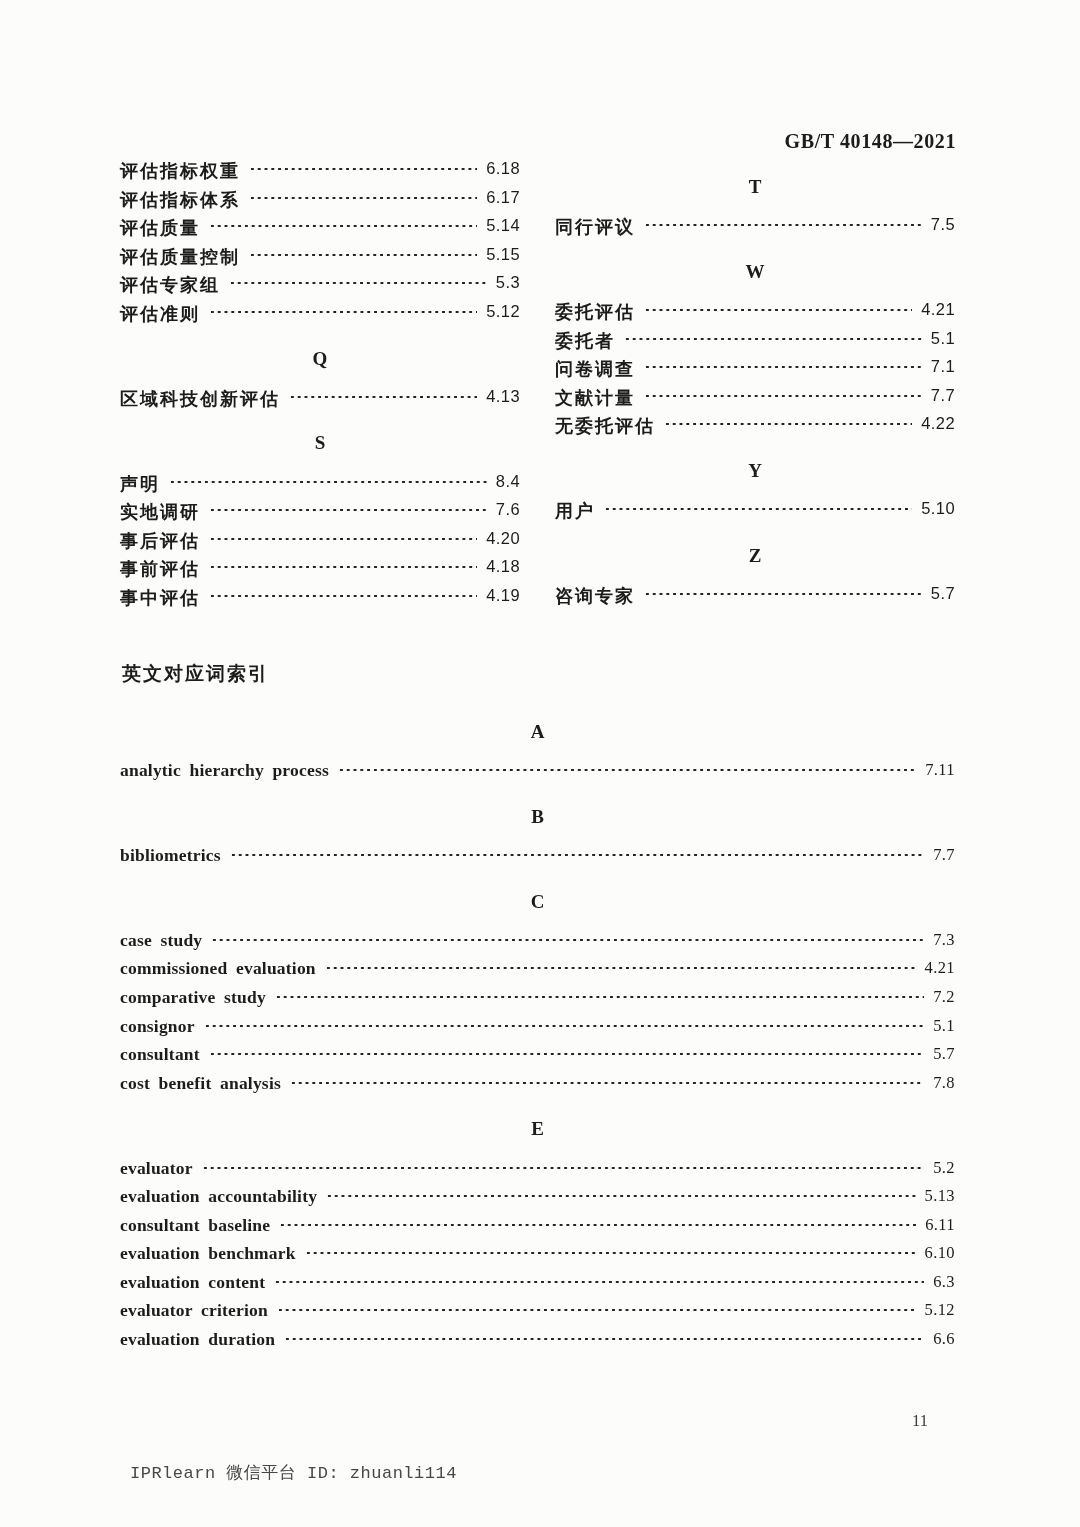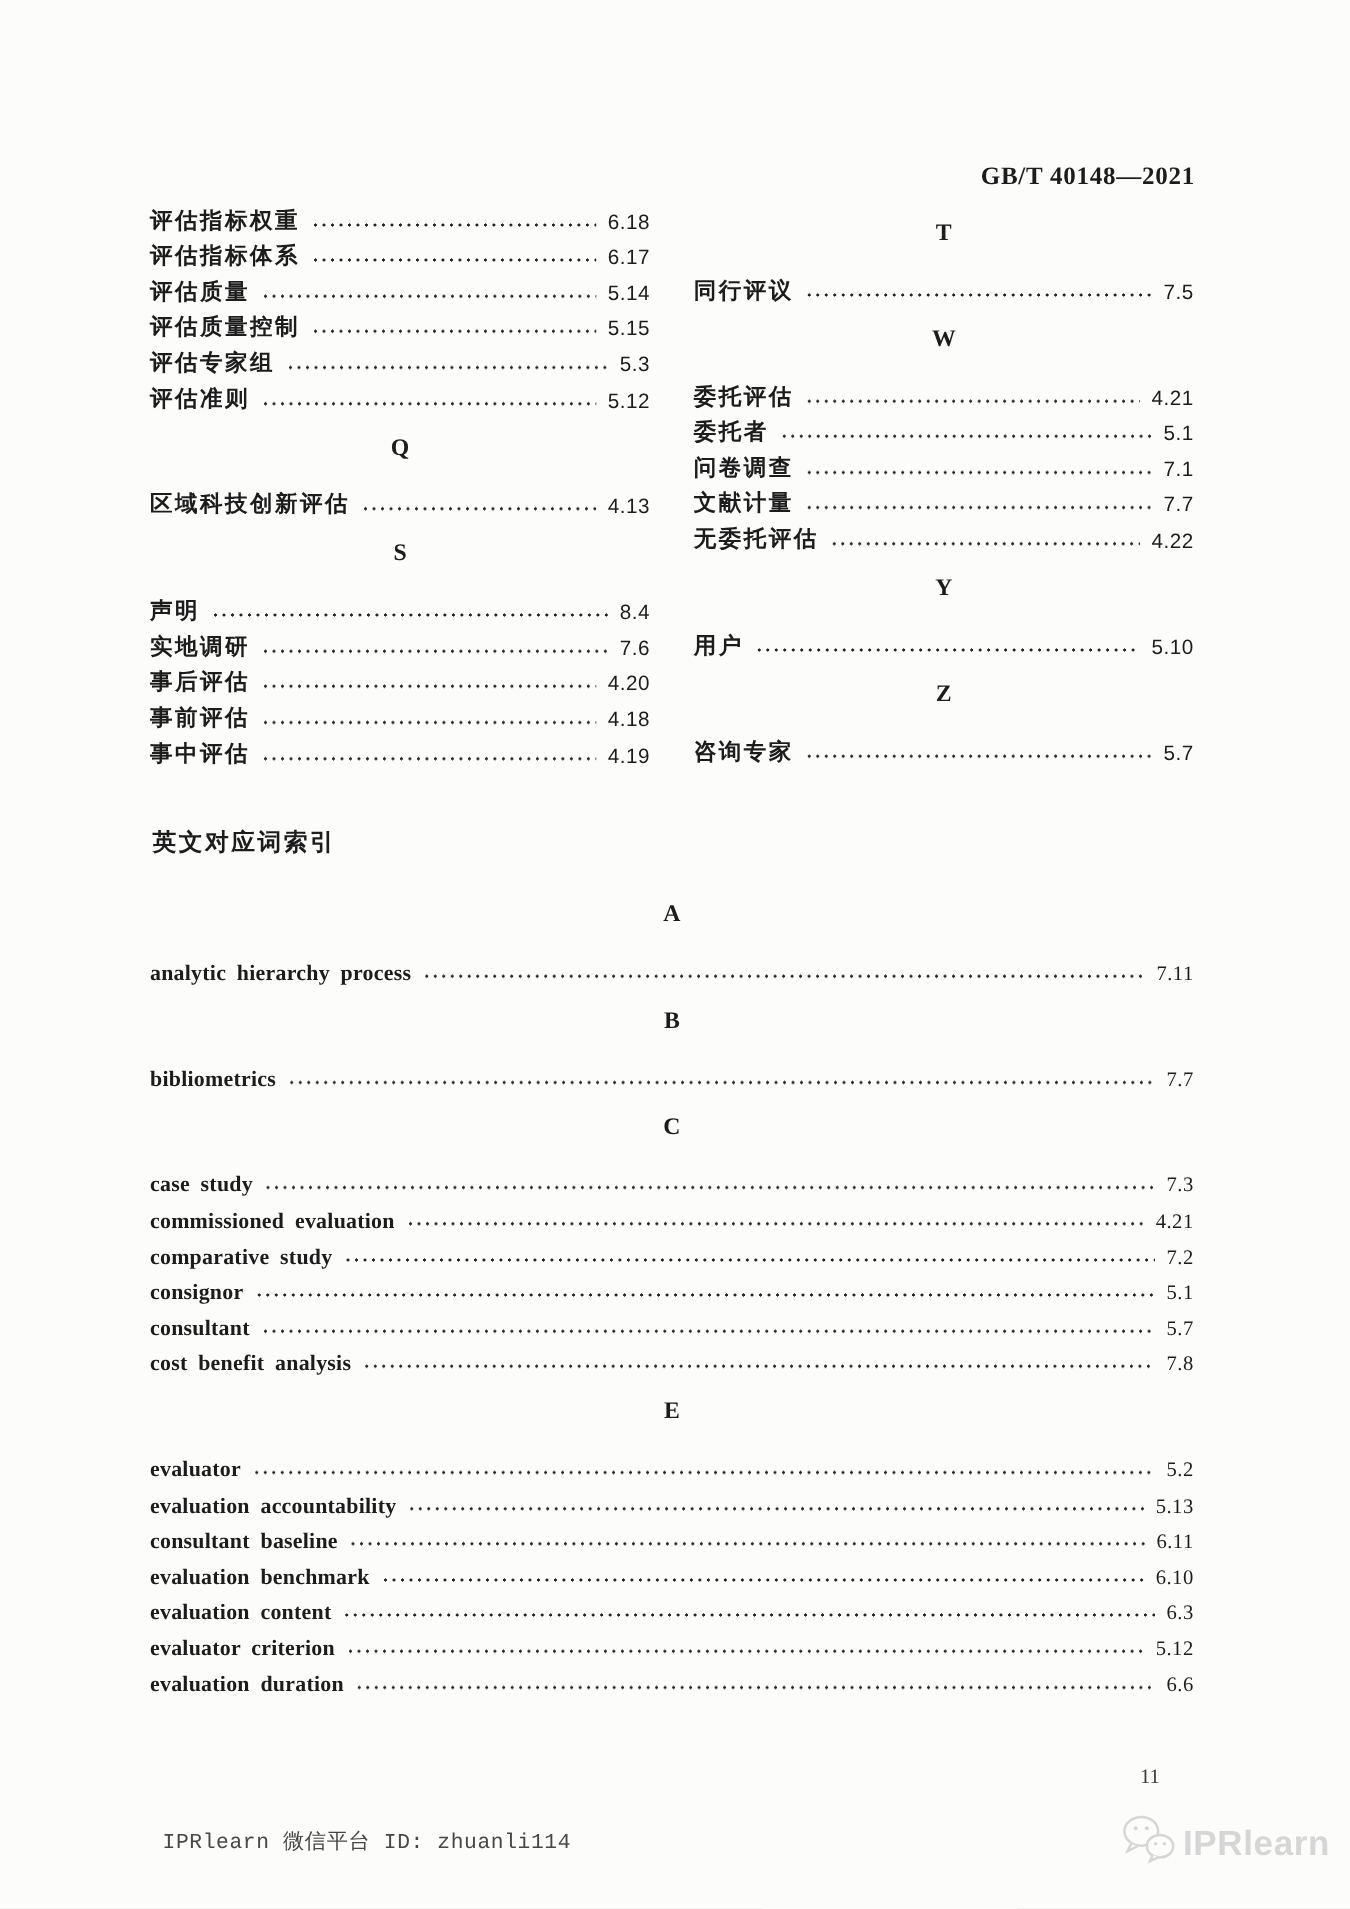--- a/index.html
+++ b/index.html
@@ -21,21 +21,21 @@
   }
 
   
   .cn-columns {
     position:absolute; top:159px; left:120px; width:835px;
     display:flex; gap:35px;
   }
   .cn-col { width:400px; }
 
   
-  .row { display:flex; align-items:flex-end; height:28.6px; }
+  .row { display:flex; align-items:flex-start; height:28.6px; }
   .term {
     white-space:nowrap; font-weight:bold; font-size:18px;
     letter-spacing:2px;
   }
   .leader {
     flex:1 1 auto; height:1em; margin:2px 9px 0 9px;
     background-image:radial-gradient(circle, #242424 1.15px, transparent 1.35px);
     background-size:6.8px 100%;
     background-repeat:repeat-x;
     background-position:left center;
@@ -289,29 +289,14 @@
         <span class="term">evaluation duration</span>
         <span class="leader"></span>
         <span class="ref">6.6</span>
       </div>
     </div>
 
   <div class="page-number">11</div>
 
   <div class="footer-left">IPRlearn 微信平台 ID: zhuanli114</div>
 
-  <div class="wm">
-    <span>
-      <svg width="46" height="44" viewBox="0 0 46 44" fill="none">
-        <ellipse cx="16" cy="15" rx="13.5" ry="11.5" stroke="#d6d6d6" stroke-width="2"></ellipse>
-        <path d="M8 25 L5 31 L13 27" stroke="#d6d6d6" stroke-width="2" fill="#fcfcfb"></path>
-        <circle cx="11.5" cy="12.5" r="1.6" fill="#d6d6d6"></circle>
-        <circle cx="20.5" cy="12.5" r="1.6" fill="#d6d6d6"></circle>
-        <ellipse cx="31" cy="27" rx="10.5" ry="9" stroke="#d6d6d6" stroke-width="2" fill="#fcfcfb"></ellipse>
-        <path d="M25 34 L23 39 L30 35.5" stroke="#d6d6d6" stroke-width="2" fill="#fcfcfb"></path>
-        <circle cx="27.5" cy="25" r="1.4" fill="#d6d6d6"></circle>
-        <circle cx="34.5" cy="25" r="1.4" fill="#d6d6d6"></circle>
-      </svg>
-    </span>
-    <span class="wm-text">IPRlearn</span>
-  </div>
 
 </div>
 
 </body></html>

